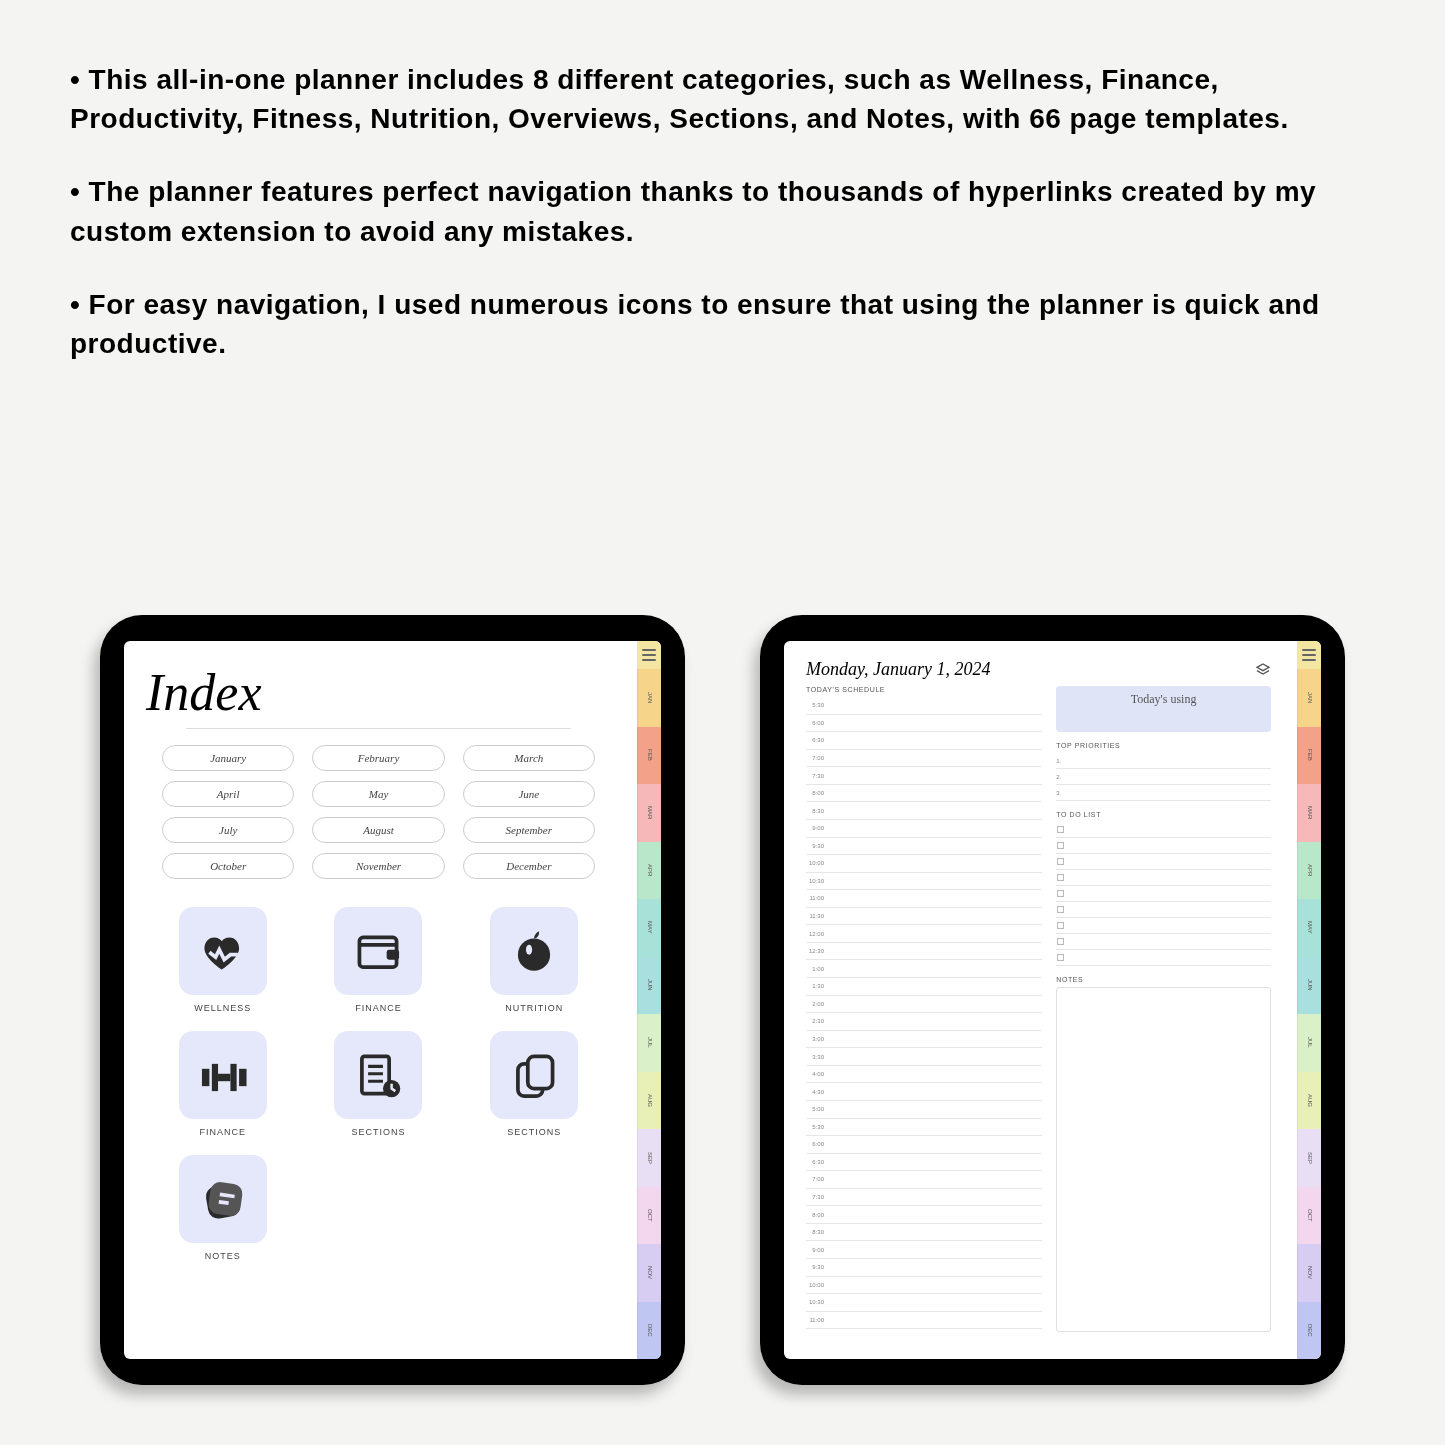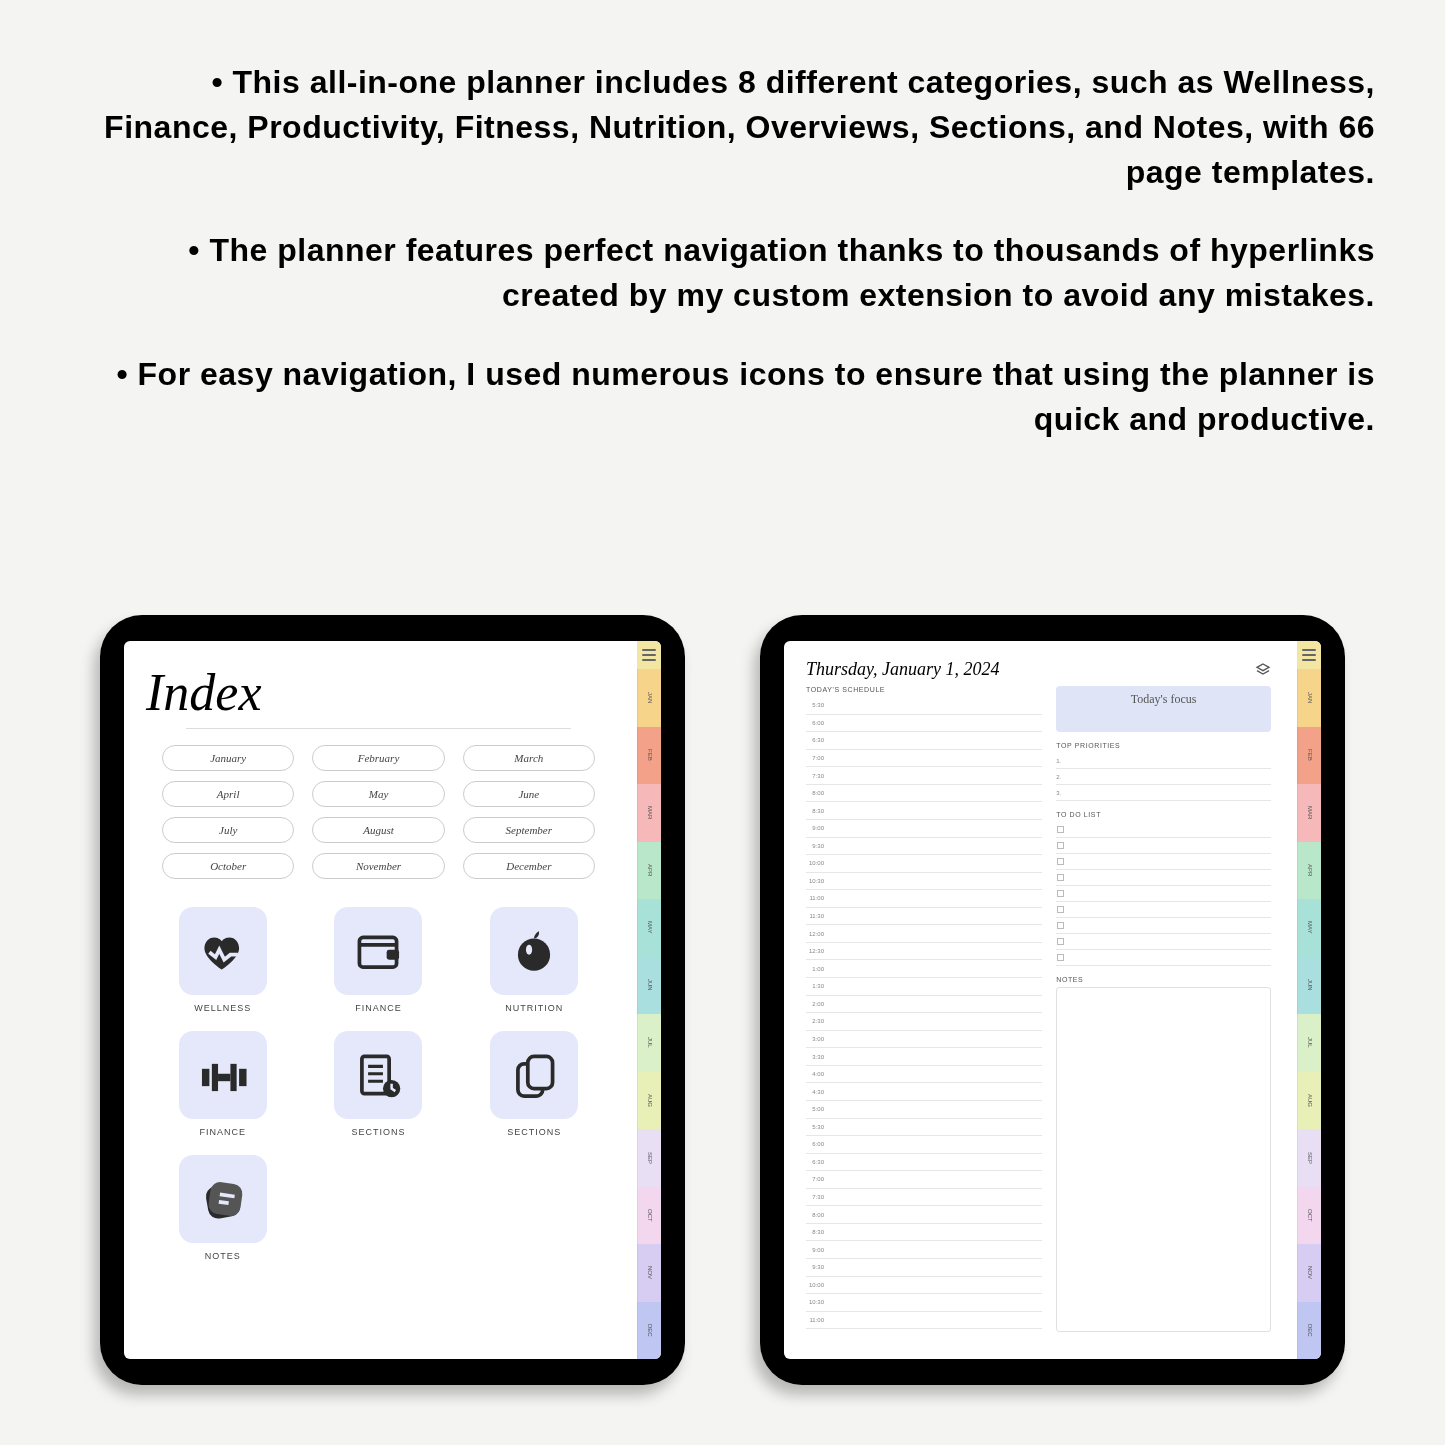--- a/index.html
+++ b/index.html
@@ -6,21 +6,21 @@
 body {
   width: 1445px;
   height: 1445px;
   background: #f4f4f3;
   font-family: Arial, Helvetica, sans-serif;
   color: #000;
   padding: 60px 70px;
   display: flex;
   flex-direction: column;
 }
-.bullets { text-align: right; font-weight: 700; font-size: 32px; line-height: 1.4; letter-spacing: .5px; }
+.bullets { text-align: left; font-weight: 700; font-size: 28px; line-height: 1.4; letter-spacing: .5px; }
 .bullets p { margin-bottom: 34px; }
 .tablets {
   flex: 1;
   display: flex;
   justify-content: space-between;
   align-items: flex-end;
   gap: 40px;
   padding: 10px 30px 0;
 }
 .tablet {
@@ -192,21 +192,21 @@
           <div class="tab" style="background: rgb(215, 205, 242);">NOV</div>
           <div class="tab" style="background: rgb(191, 198, 242);">DEC</div>
         </div>
     </div>
   </div>
 
   <div class="tablet">
     <div class="screen">
       <div class="page">
         <div class="dheader">
-          <div class="dtitle">Thursday, January 1, 2024</div>
+          <div class="dtitle">Monday, January 1, 2024</div>
           <svg class="stack-ico" viewBox="0 0 24 24" fill="none" stroke="currentColor" stroke-width="2">
               <path d="M12 3l9 5-9 5-9-5 9-5z"></path>
               <path d="M3 13l9 5 9-5"></path>
             </svg>
         </div>
         <div class="dcols">
           <div class="leftcol">
             <div class="sect-h">TODAY'S SCHEDULE</div>
             <div class="schedule" id="schedule">
                 <div class="srow">
@@ -314,21 +314,21 @@
                 <div class="srow">
                   <span class="stime">10:30</span>
                 </div>
                 <div class="srow">
                   <span class="stime">11:00</span>
                 </div>
               </div>
           </div>
           <div class="rightcol">
             <div class="focus-box">
-              <span class="focus-t">Today's focus</span>
+              <span class="focus-t">Today's using</span>
             </div>
             <div>
               <div class="sect-h">TOP PRIORITIES</div>
               <div id="prios">
                   <div class="prio-row">1.</div>
                   <div class="prio-row">2.</div>
                   <div class="prio-row">3.</div>
                 </div>
             </div>
             <div>

